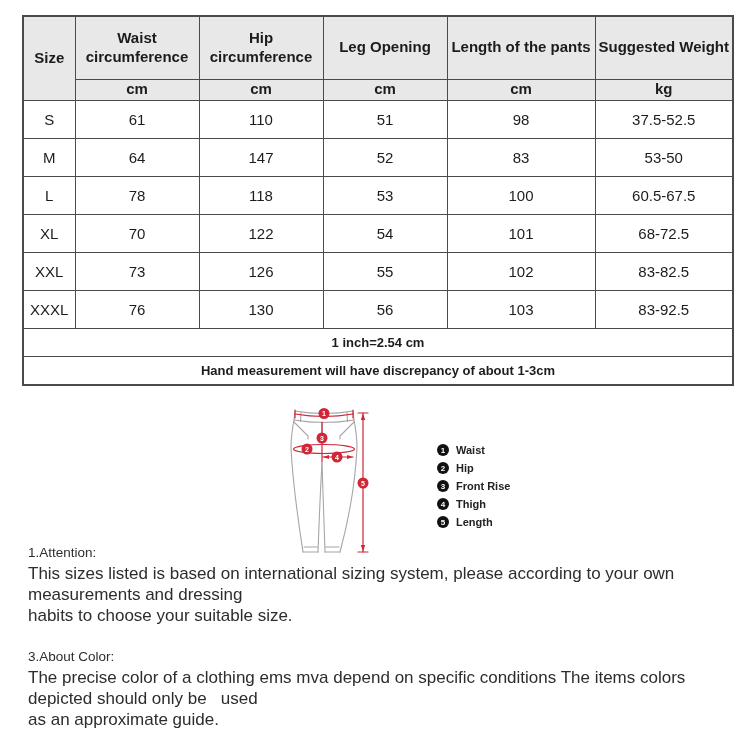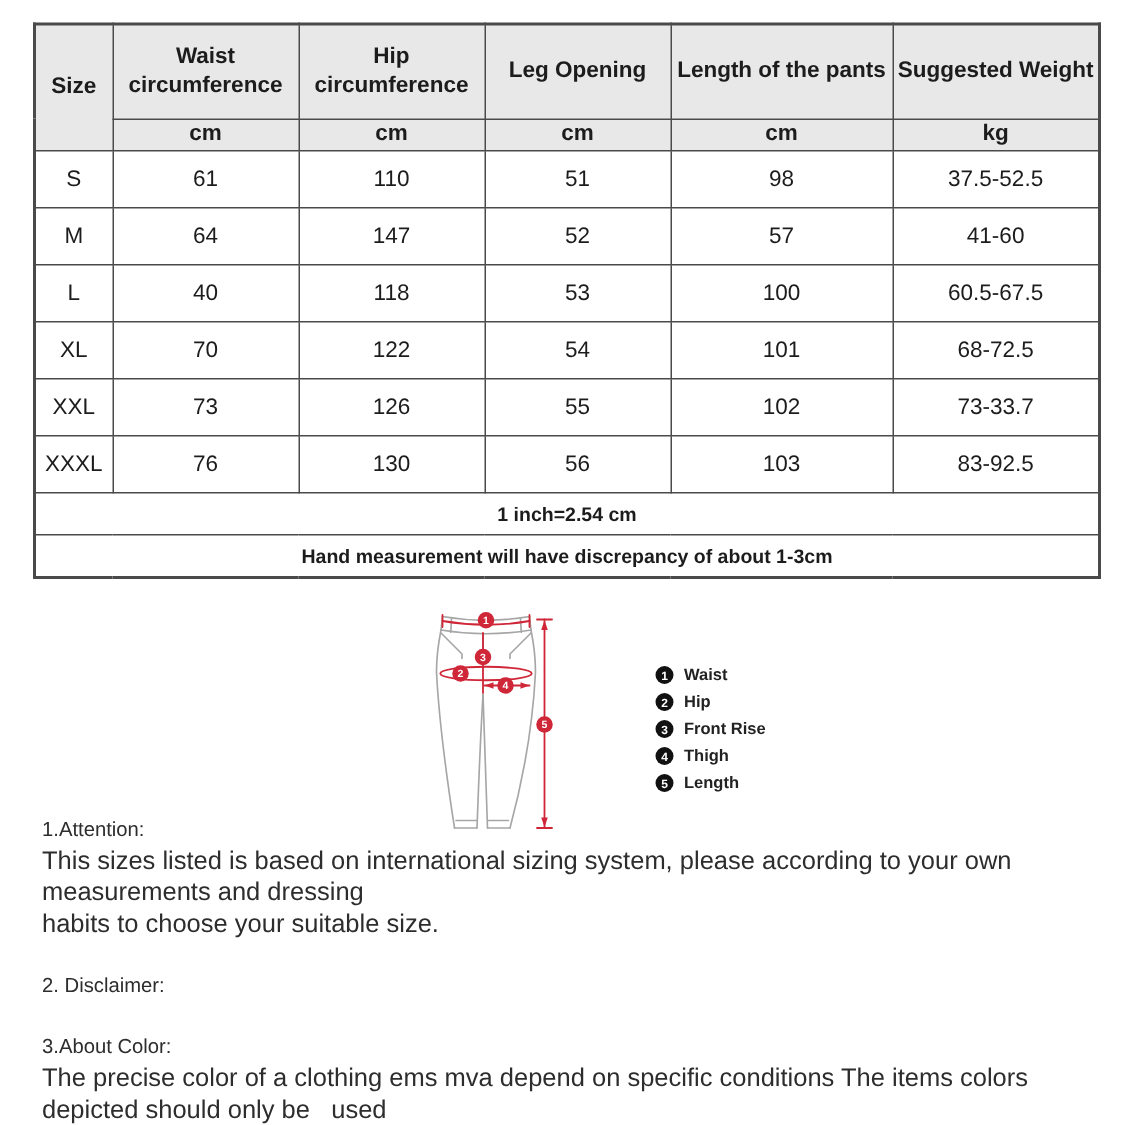--- a/index.html
+++ b/index.html
@@ -98,46 +98,46 @@
         <td>110</td>
         <td>51</td>
         <td>98</td>
         <td>37.5-52.5</td>
       </tr>
       <tr>
         <td>M</td>
         <td>64</td>
         <td>147</td>
         <td>52</td>
-        <td>57</td>
-        <td>41-60</td>
+        <td>83</td>
+        <td>53-50</td>
       </tr>
       <tr>
         <td>L</td>
-        <td>40</td>
+        <td>78</td>
         <td>118</td>
         <td>53</td>
         <td>100</td>
         <td>60.5-67.5</td>
       </tr>
       <tr>
         <td>XL</td>
         <td>70</td>
         <td>122</td>
         <td>54</td>
         <td>101</td>
         <td>68-72.5</td>
       </tr>
       <tr>
         <td>XXL</td>
         <td>73</td>
         <td>126</td>
         <td>55</td>
         <td>102</td>
-        <td>73-33.7</td>
+        <td>83-82.5</td>
       </tr>
       <tr>
         <td>XXXL</td>
         <td>76</td>
         <td>130</td>
         <td>56</td>
         <td>103</td>
         <td>83-92.5</td>
       </tr>
     </tbody>
@@ -228,20 +228,19 @@
   </div>
 </div>
 
 <div class="notes">
   <div class="note-block">
     <div class="note-heading">1.Attention:</div>
     <div class="note-body">This sizes listed is based on international sizing system, please according to your own measurements and dressing
 habits to choose your suitable size.</div>
   </div>
   <div class="note-block">
-    <div class="note-heading">2. Disclaimer:</div>
   </div>
   <div class="note-block">
     <div class="note-heading">3.About Color:</div>
     <div class="note-body">The precise color of a clothing ems mva depend on specific conditions The items colors depicted should only be   used
 as an approximate guide.</div>
   </div>
 </div>
 
 </body></html>

